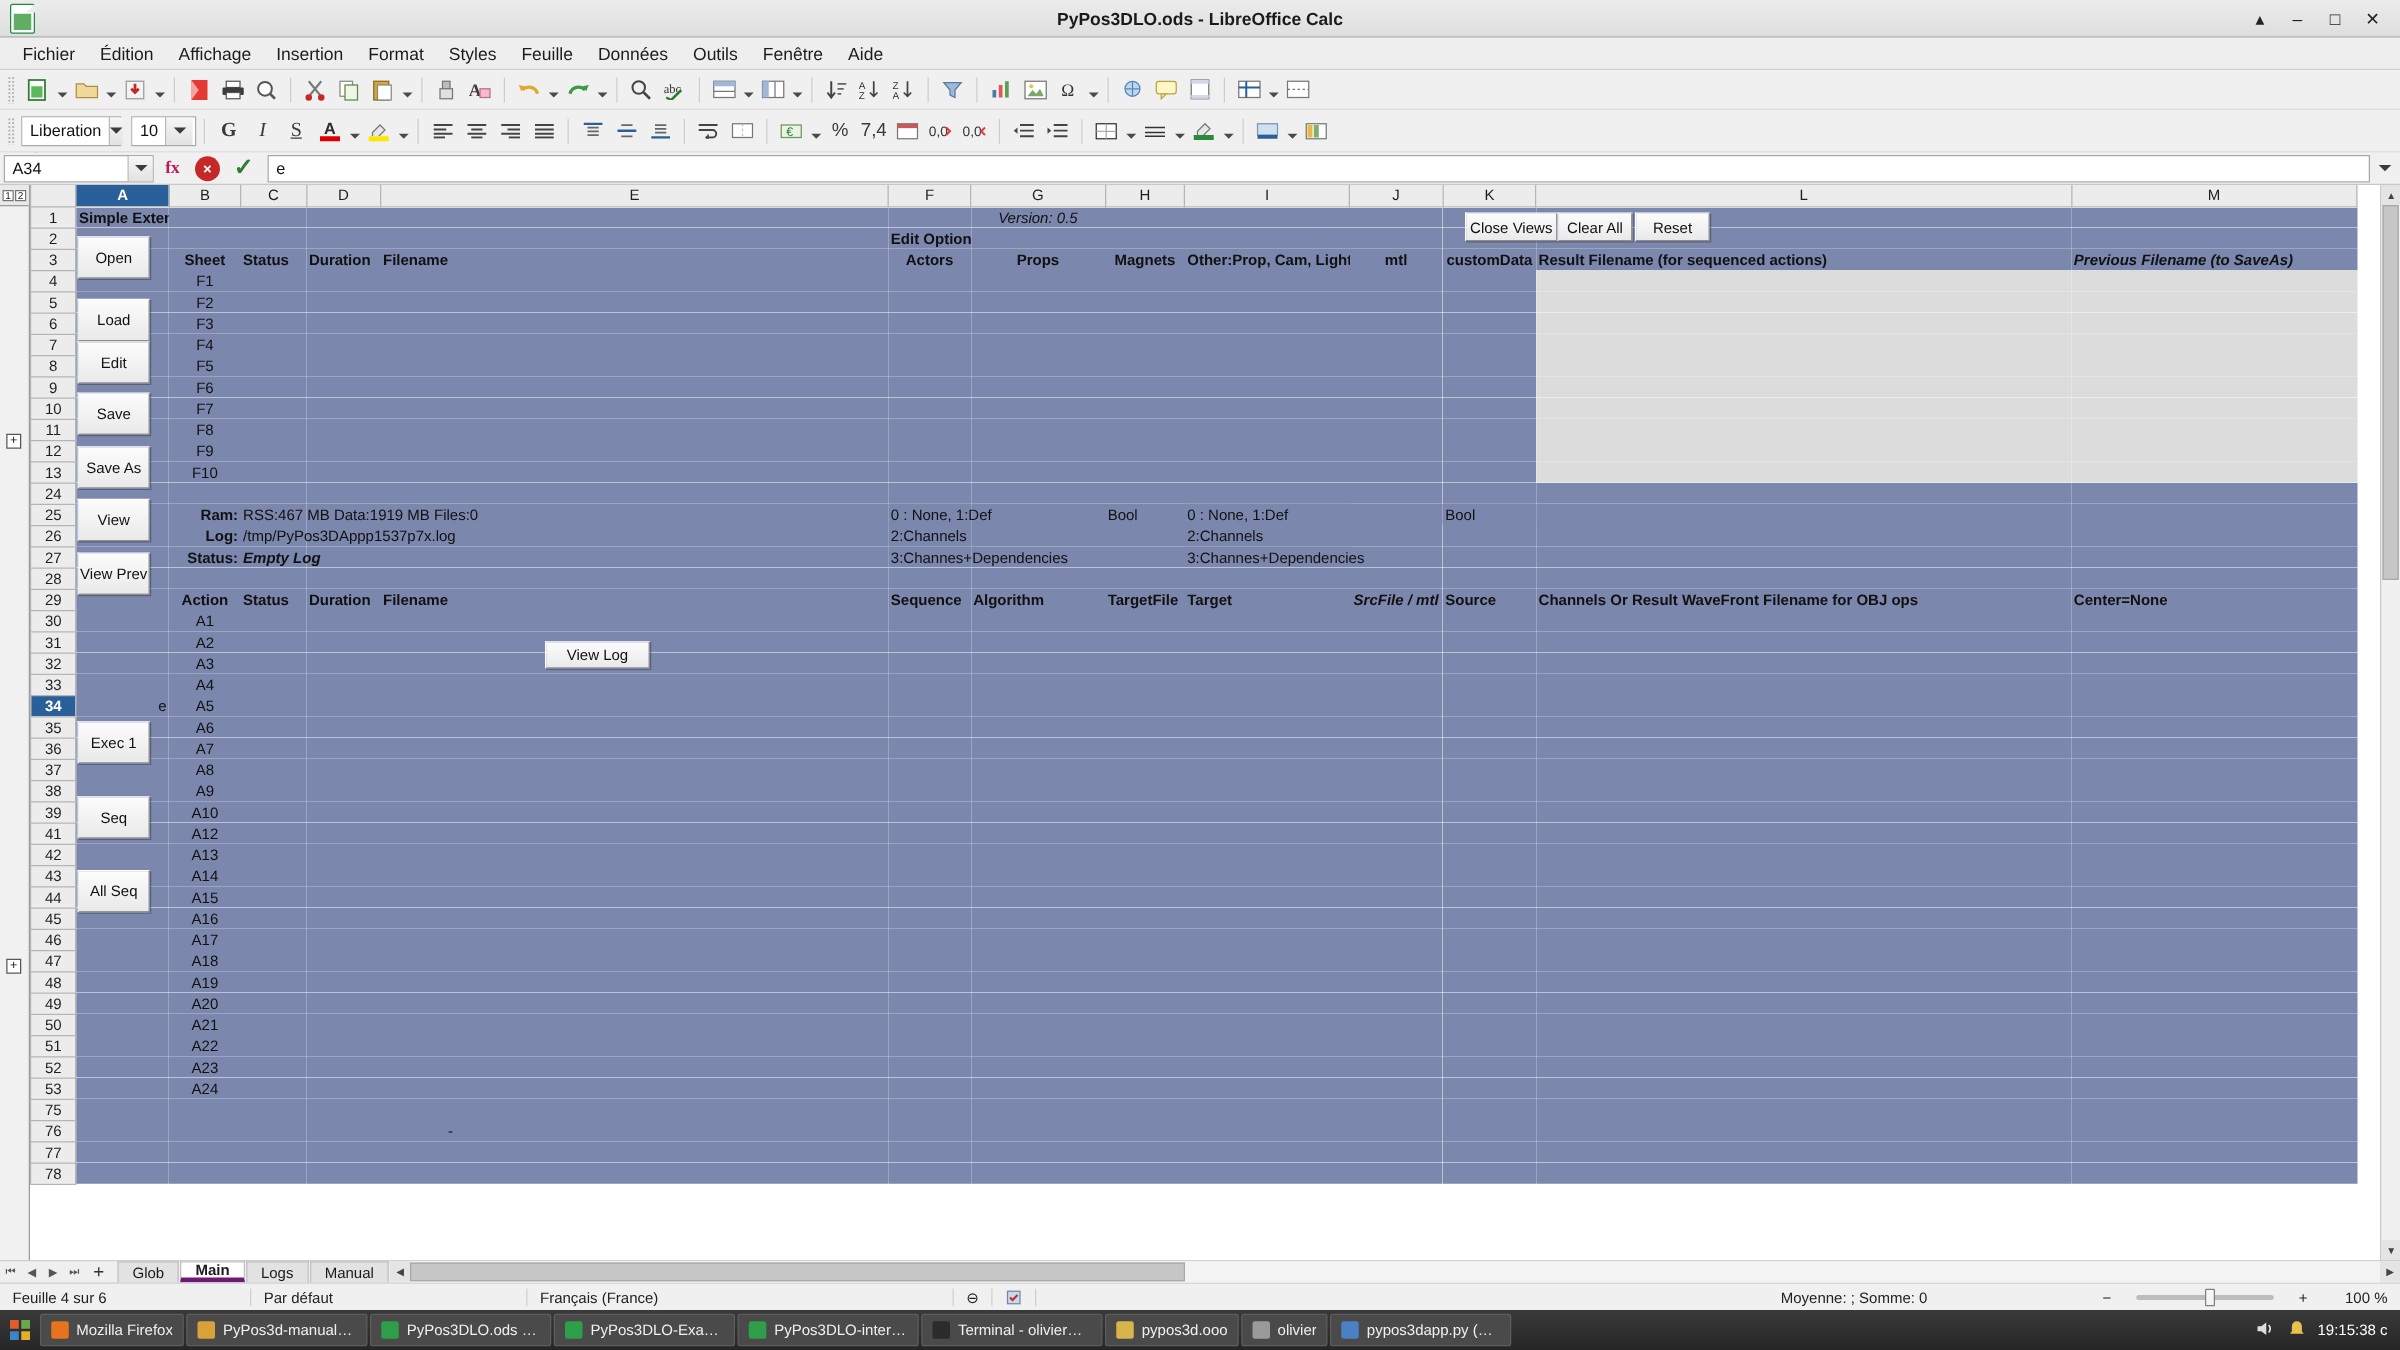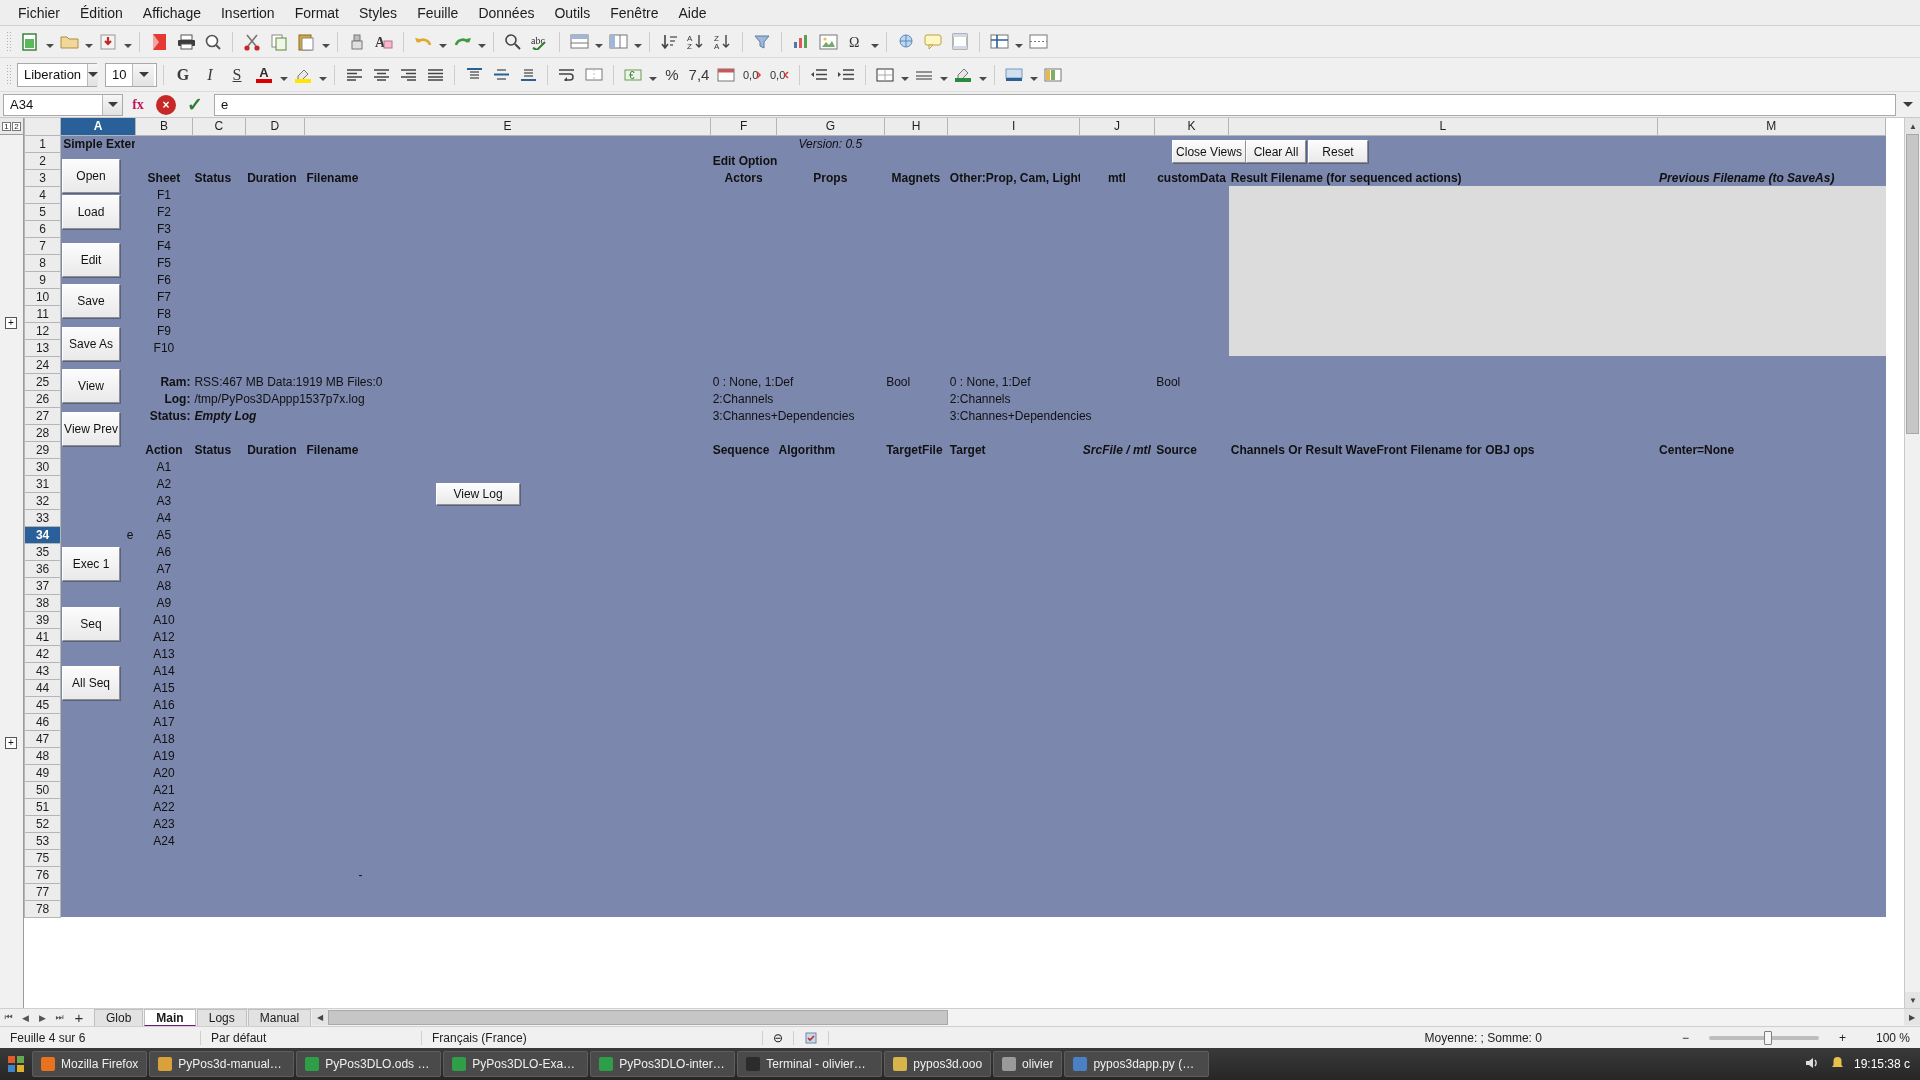--- a/index.html
+++ b/index.html
@@ -166,21 +166,21 @@
              display:flex; flex-direction:column; }
   .vscroll .sb-btn, .hscroll .sb-btn { height:16px; width:16px; background:#e4e4e4;
              display:flex;align-items:center;justify-content:center; font-size:8px;color:#444;}
   .vscroll .thumb { background:#c6c6c6; border:1px solid #a8a8a8; margin:0 1px; }
   .hscrollrow { height:18px; min-height:18px; display:flex; align-items:stretch; background:#efefef;
                 border-top:1px solid #cfcfcf; }
   .tabs-area { display:flex; align-items:stretch; padding-left:4px; }
   .tabnav { width:17px; display:flex;align-items:center;justify-content:center;font-size:9px;color:#555;}
   .sheet-tab { padding:0 11px; display:flex;align-items:center; font-size:12px; color:#1a1a1a;
                border:1px solid #c0c0c0; border-bottom:none; background:#e2e2e2; margin-right:1px;}
-  .sheet-tab.active { background:#fff; font-weight:bold; border-bottom:1px solid #701a75;}
+  .sheet-tab.active { background:#fff; font-weight:bold; border-bottom:4px solid #701a75;}
   .addsheet { width:22px; display:flex;align-items:center;justify-content:center;font-size:15px;color:#333;}
   .hscroll { flex:1; display:flex; align-items:stretch; background:#f0f0f0; }
   .hscroll .track { flex:1; position:relative; background:#f3f3f3;}
   .hscroll .thumb { position:absolute; top:1px; bottom:1px; background:#c6c6c6; border:1px solid #a8a8a8;}
 
   
   .statusbar { height:22px; min-height:22px; display:flex; align-items:center;
                background:#f0f0f0; border-top:1px solid #cfcfcf; font-size:12px; color:#222;}
   .sb-seg { padding:0 10px; height:22px; display:flex; align-items:center; }
   .sb-sep { width:1px; height:14px; background:#cfcfcf; }
@@ -198,20 +198,32 @@
   .tb-item .ic { width:14px;height:14px;flex:0 0 14px; display:block; border-radius:2px;}
   .tb-start { width:28px;height:26px;display:flex;align-items:center;justify-content:center; }
   .tray { margin-left:auto; display:flex; align-items:center; gap:9px; padding-right:8px; }
   .clock { font-size:12px; color:#fff; }
 </style>
 </head>
 <body>
 
 <div id="app">
 
+  <div class="titlebar">
+    <div class="tb-appicon">
+        <span class="doc-icon"></span>
+      </div>
+    <div class="tb-title">PyPos3DLO.ods - LibreOffice Calc</div>
+    <div class="tb-buttons">
+      <div class="tb-btn">▴</div>
+      <div class="tb-btn">–</div>
+      <div class="tb-btn">□</div>
+      <div class="tb-btn">✕</div>
+    </div>
+  </div>
 
   <div class="menubar">
     <div class="mi">Fichier</div>
     <div class="mi">Édition</div>
     <div class="mi">Affichage</div>
     <div class="mi">Insertion</div>
     <div class="mi">Format</div>
     <div class="mi">Styles</div>
     <div class="mi">Feuille</div>
     <div class="mi">Données</div>
@@ -1367,21 +1379,21 @@
               <td class="cell"></td>
               <td class="cell"></td>
             </tr>
           </tbody>
         </table>
 
       <div id="overlay" style="position:absolute;left:0;top:17px;width:1862px;height:100%;pointer-events:none;">
 
         <div id="sidebuttons">
             <div class="wbtn" style="left: 38px; width: 58px; top: 24px; height: 34px; pointer-events: auto;">Open</div>
-            <div class="wbtn" style="left: 38px; width: 58px; top: 60px; height: 34px; pointer-events: auto;">Load</div>
+            <div class="wbtn" style="left: 38px; width: 58px; top: 74px; height: 34px; pointer-events: auto;">Load</div>
             <div class="wbtn" style="left: 38px; width: 58px; top: 108px; height: 34px; pointer-events: auto;">Edit</div>
             <div class="wbtn" style="left: 38px; width: 58px; top: 149px; height: 34px; pointer-events: auto;">Save</div>
             <div class="wbtn" style="left: 38px; width: 58px; top: 192px; height: 34px; pointer-events: auto;">Save As</div>
             <div class="wbtn" style="left: 38px; width: 58px; top: 234px; height: 34px; pointer-events: auto;">View</div>
             <div class="wbtn" style="left: 38px; width: 58px; top: 277px; height: 34px; pointer-events: auto;">View Prev</div>
             <div class="wbtn" style="left: 38px; width: 58px; top: 412px; height: 34px; pointer-events: auto;">Exec 1</div>
             <div class="wbtn" style="left: 38px; width: 58px; top: 472px; height: 34px; pointer-events: auto;">Seq</div>
             <div class="wbtn" style="left: 38px; width: 58px; top: 531px; height: 34px; pointer-events: auto;">All Seq</div>
           </div>
 

